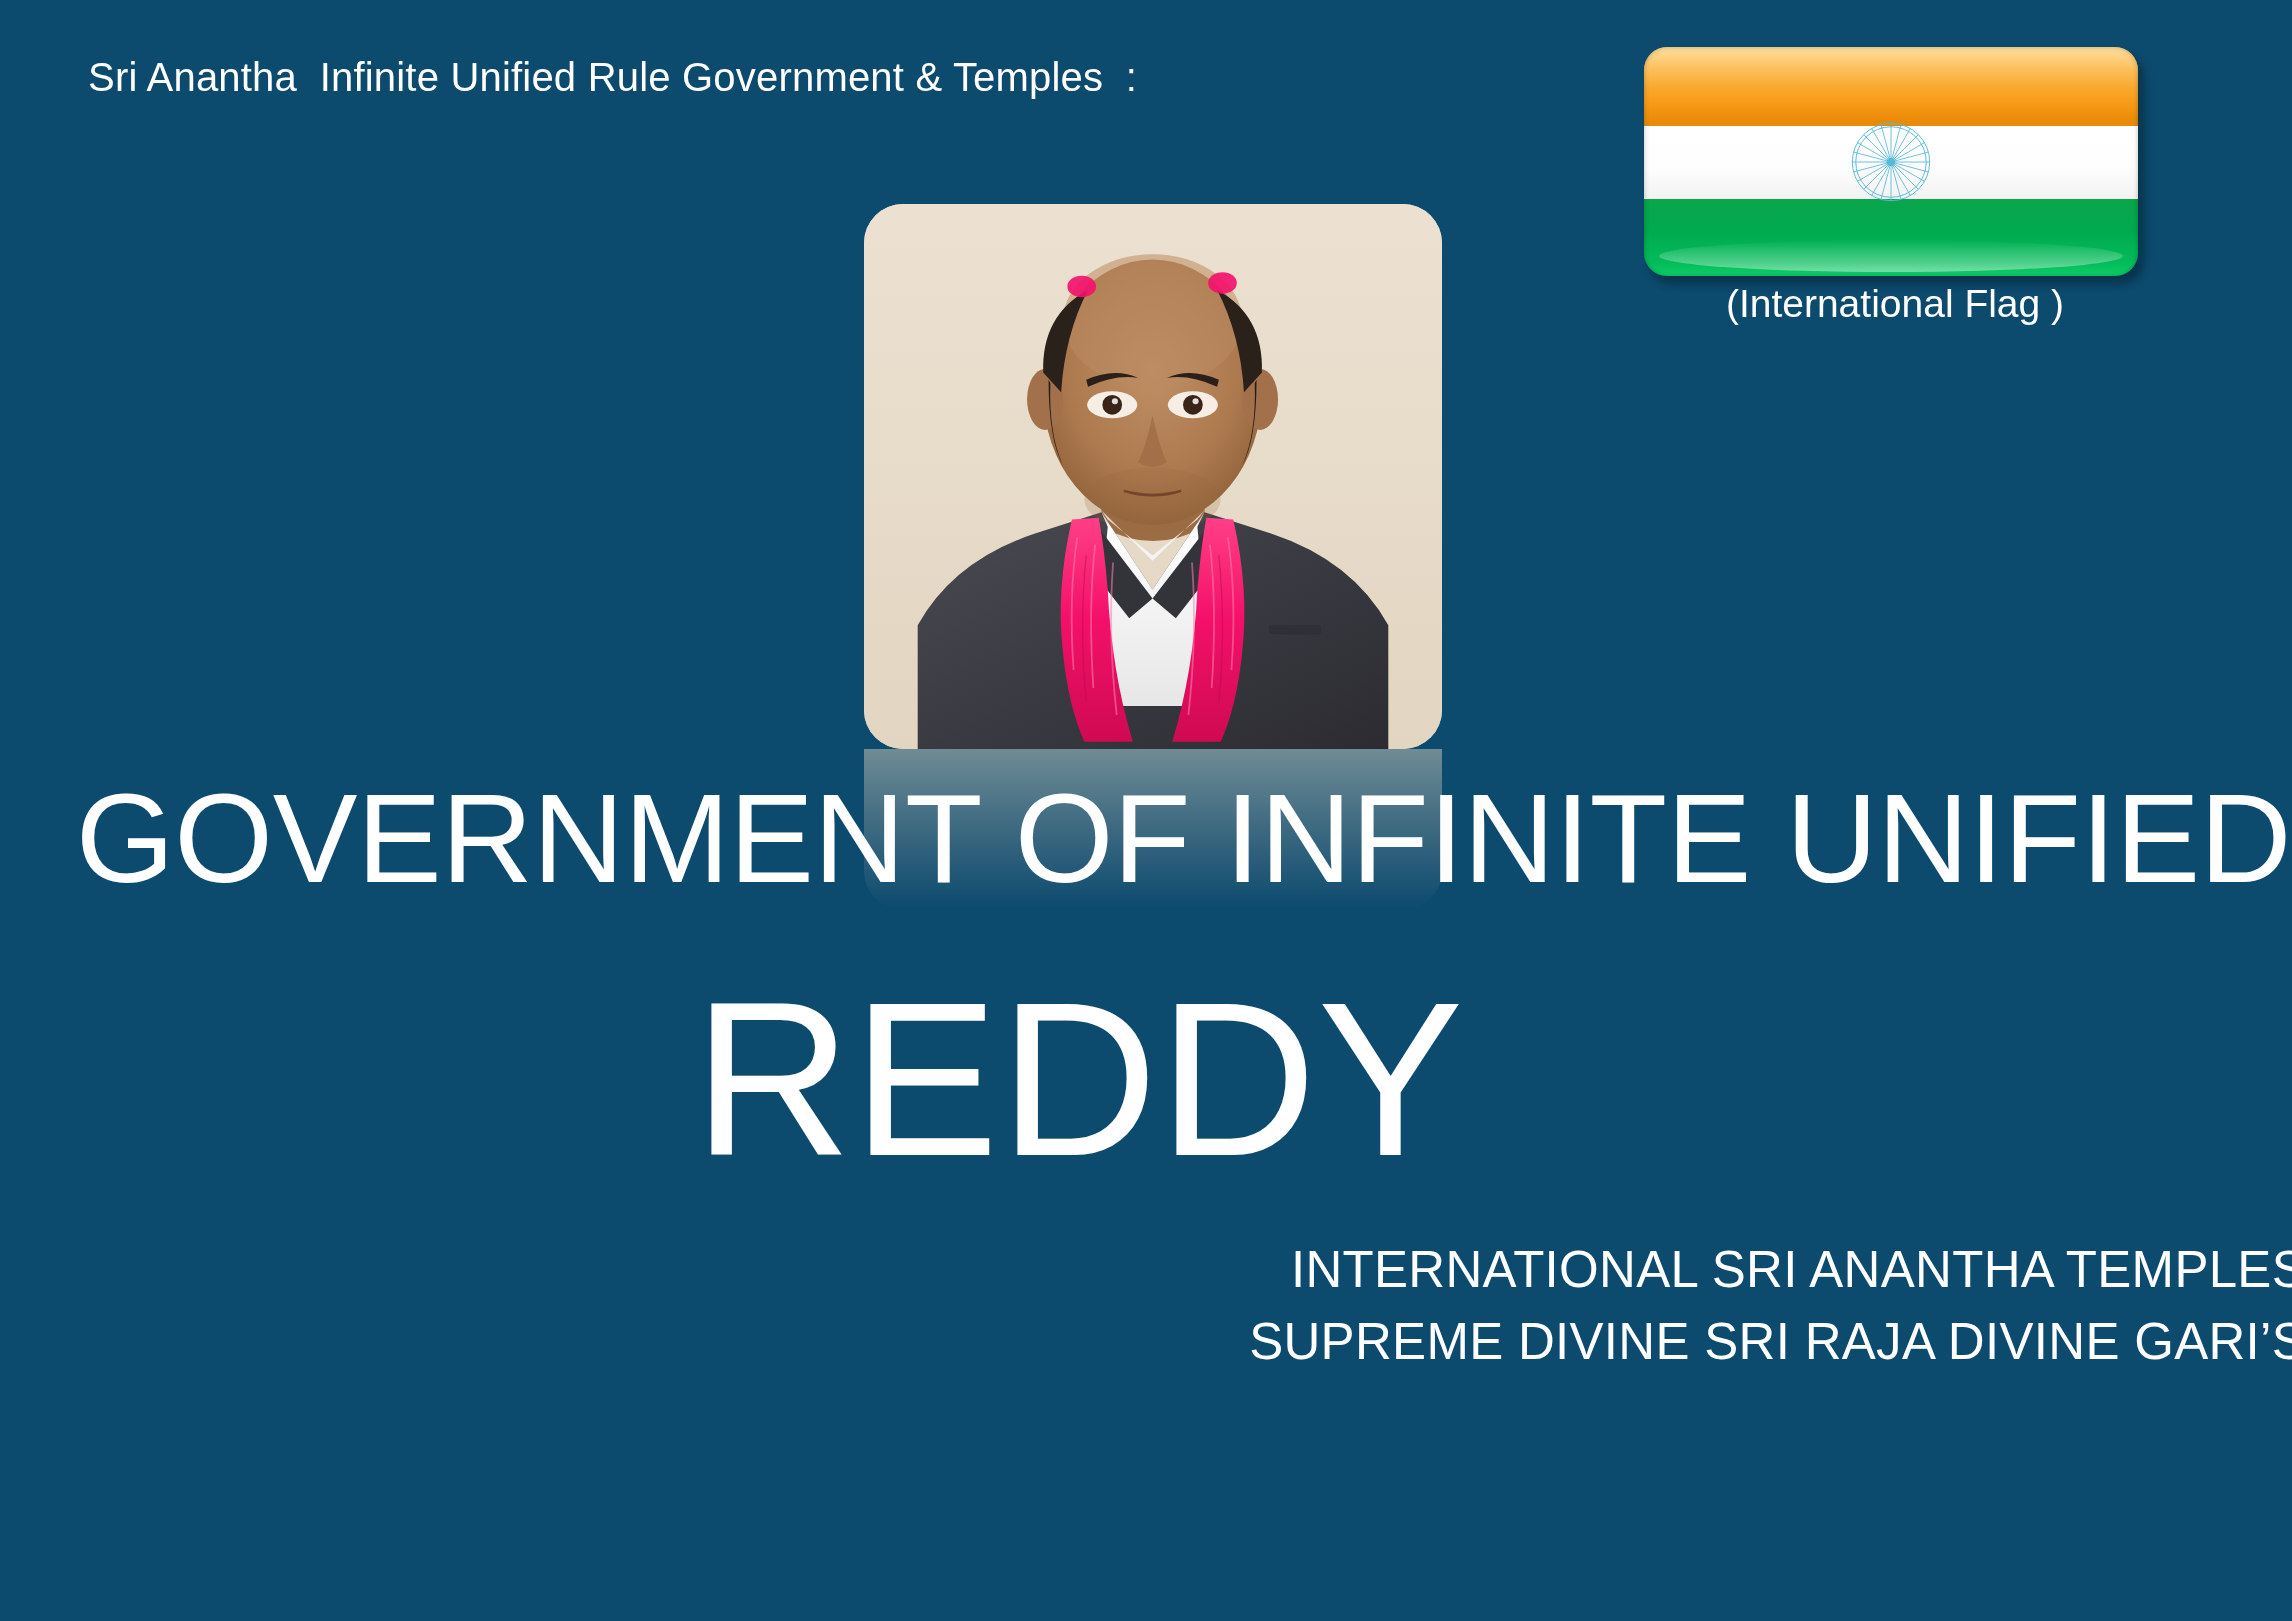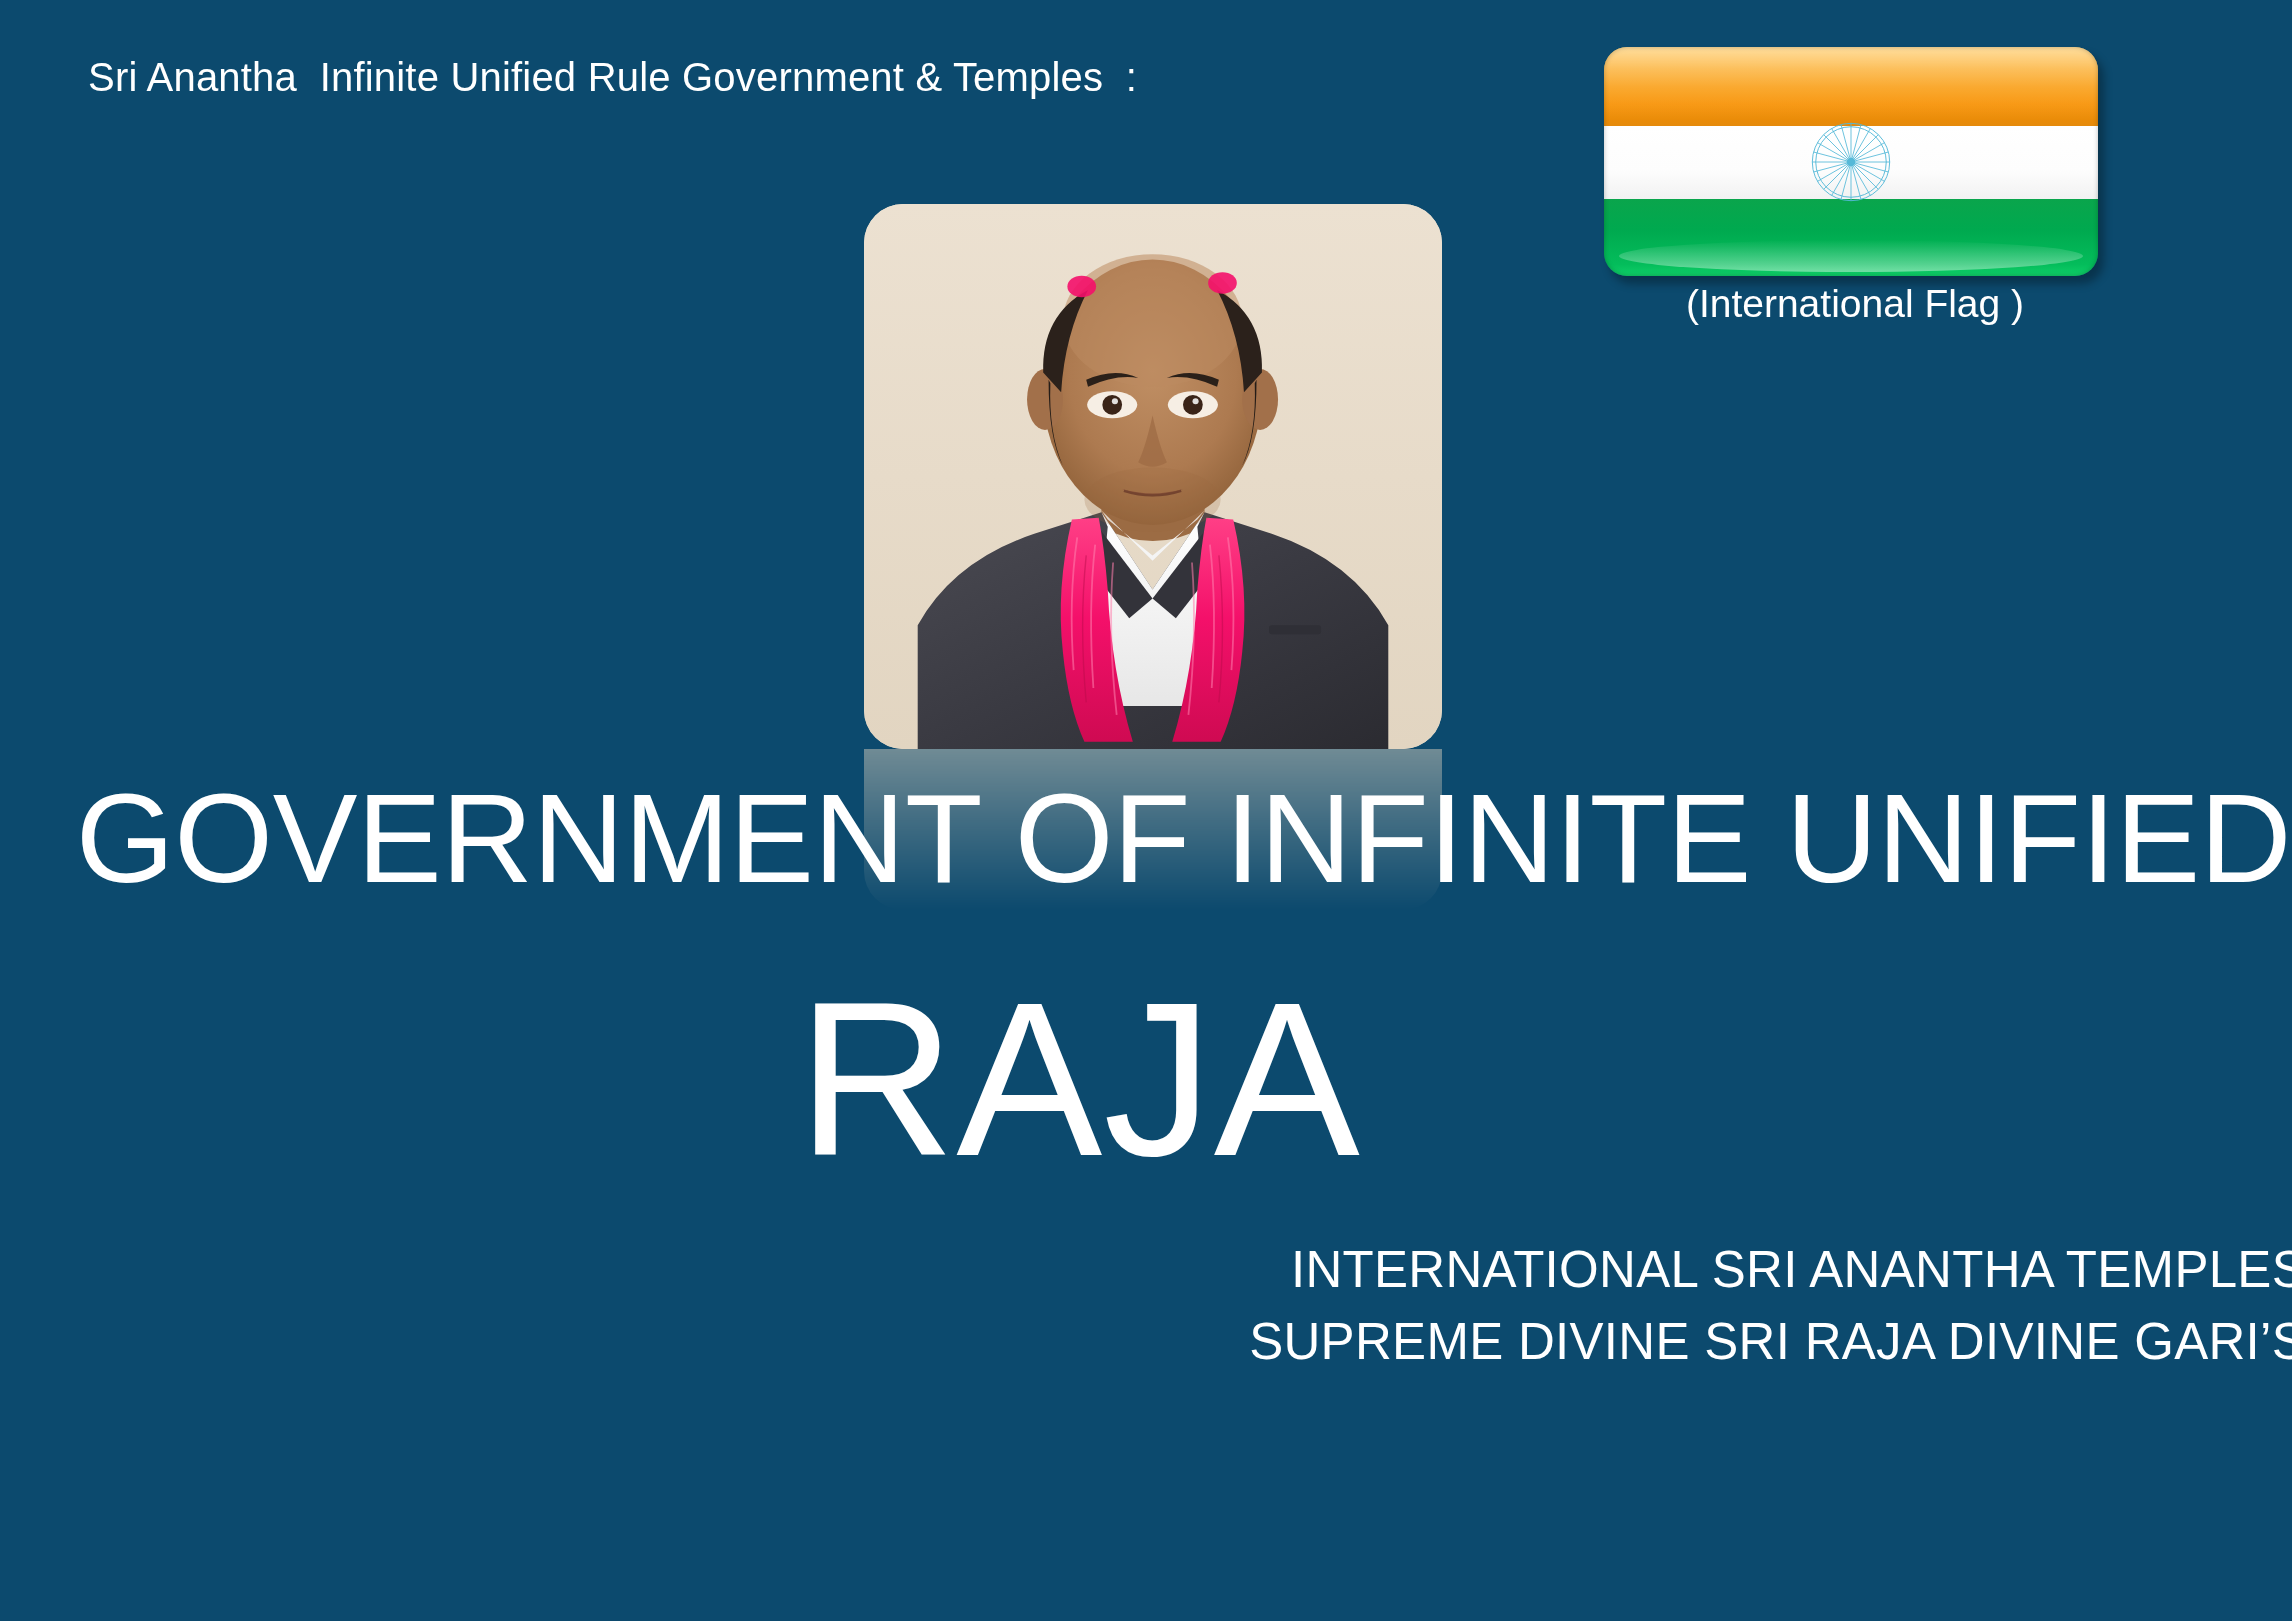--- a/index.html
+++ b/index.html
@@ -27,21 +27,21 @@
     line-height: 1.15;
     color: #ffffff;
     font-weight: 400;
     letter-spacing: 0.2px;
     white-space: pre;
   }
 
   
   #flag-block {
     position: absolute;
-    left: 1604px;
+    left: 1644px;
     top: 47px;
     width: 502px;
     text-align: center;
   }
 
   #flag-graphic {
     position: relative;
     width: 494px;
     height: 229px;
     border-radius: 23px;
@@ -388,21 +388,21 @@
           <path d="M412,352 Q430,430 422,500 Q416,560 398,600 L344,600
                    Q368,520 372,430 Q376,382 382,350 Z" fill="#f4106a"></path>
           <rect x="452" y="470" width="58" height="10" rx="3" fill="#2f2f36"></rect>
         </svg>
       </div>
     </div>
   </div>
 
   <div id="main-title">GOVERNMENT OF INFINITE UNIFIED</div>
 
-  <div id="acronym-title">RAJA</div>
+  <div id="acronym-title">REDDY</div>
 
   <div id="subtitle-block">
     <div>INTERNATIONAL SRI ANANTHA TEMPLES</div>
     <div>SUPREME DIVINE SRI RAJA DIVINE GARI’S</div>
   </div>
 
 </div>
 
 
 </body></html>

